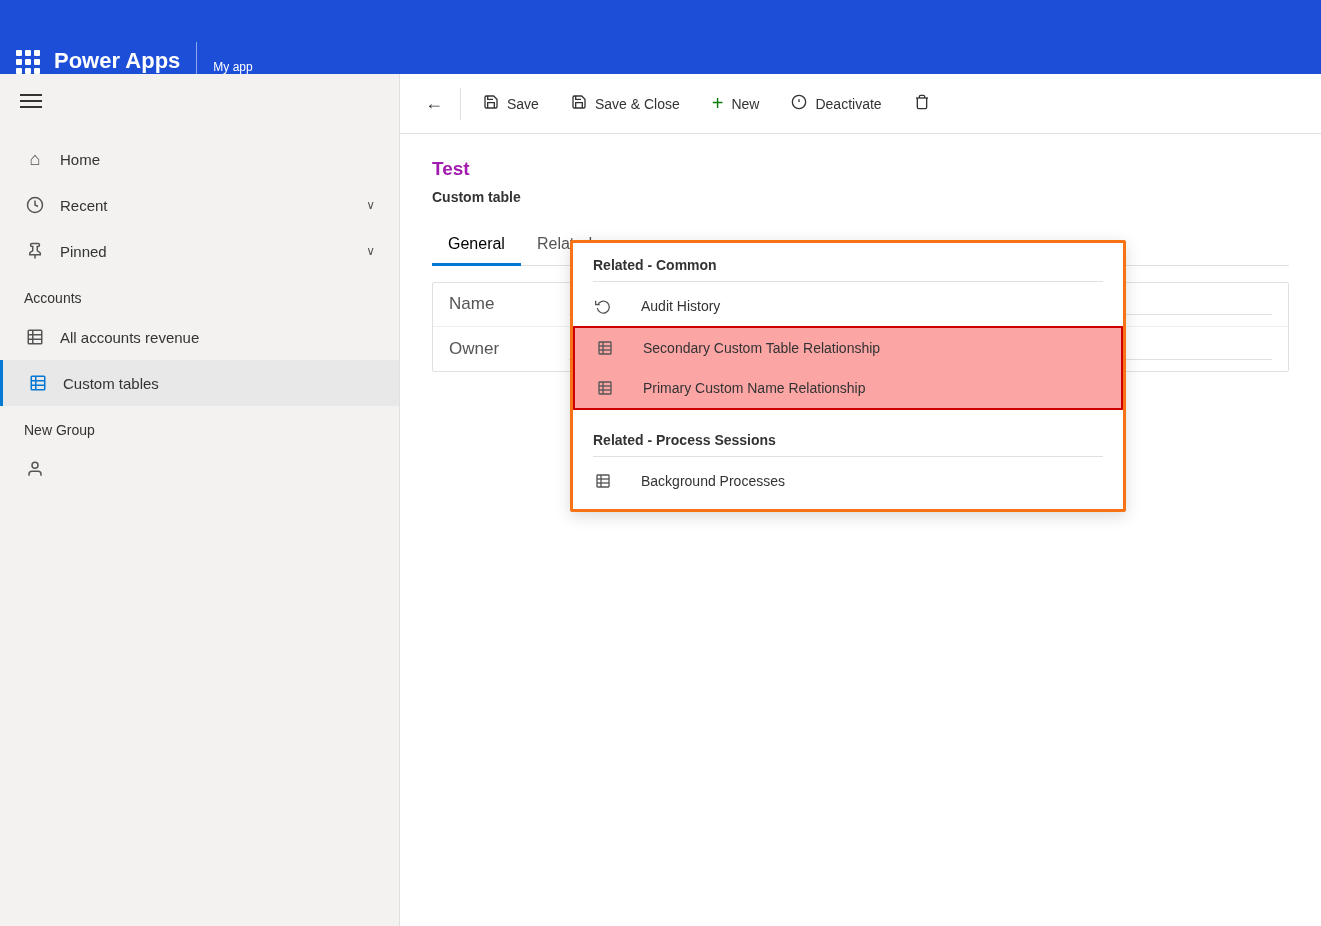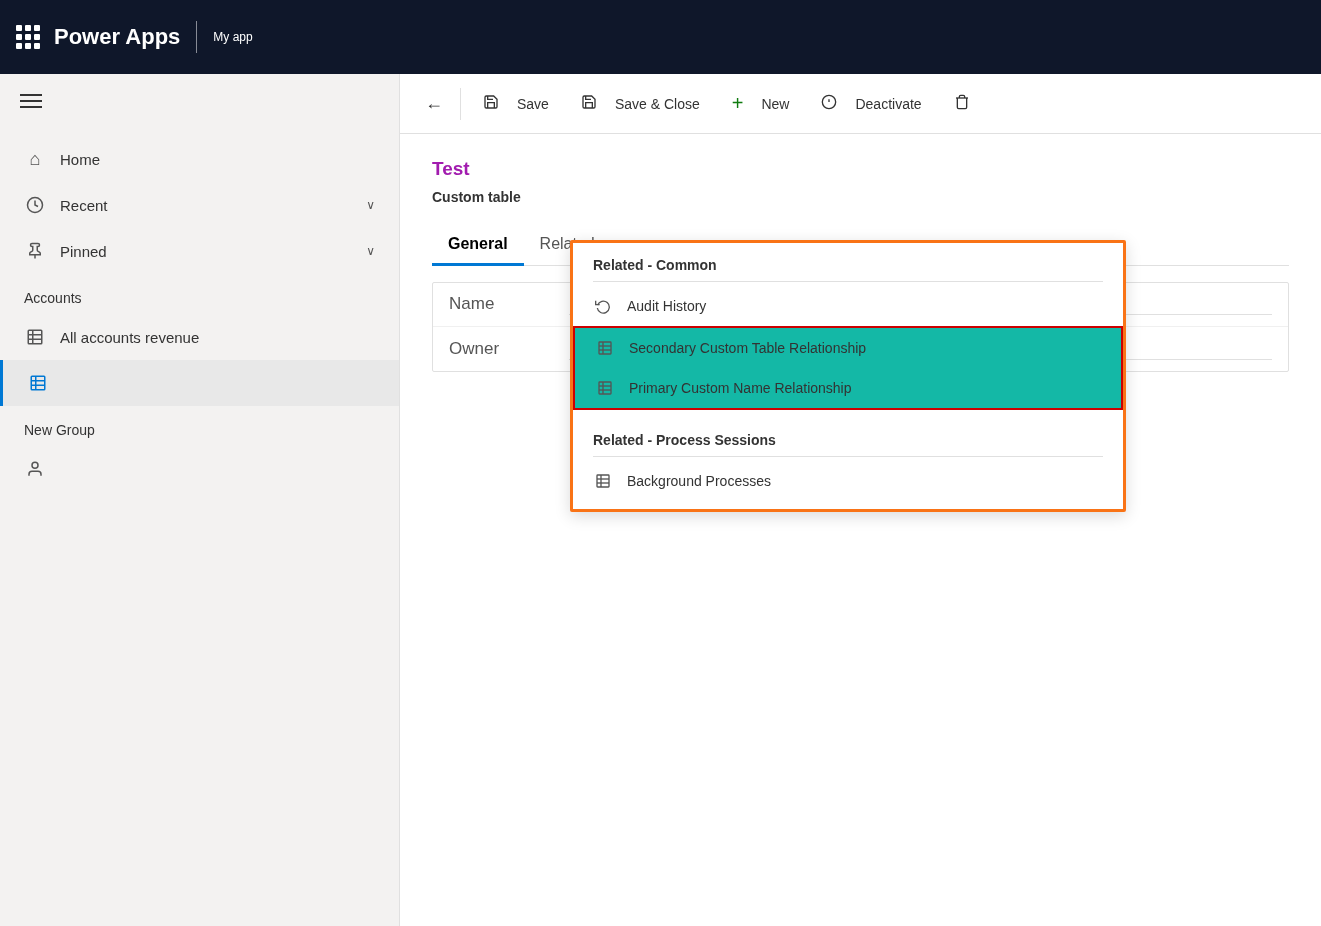--- a/index.html
+++ b/index.html
@@ -1,23 +1,23 @@
 <!DOCTYPE html>
 <html><head>
   <meta charset="utf-8">
   <style>
     * { box-sizing: border-box; margin: 0; padding: 0; }
     body { font-family: 'Segoe UI', Arial, sans-serif; background: #f3f2f1; height: 926px; overflow: hidden; display: flex; flex-direction: column; }
 
     
     .top-header {
-      background: #0f172a;
+      background: #1d4ed8;
       height: 74px;
       display: flex;
-      align-items: center;
+      align-items: flex-end;
       padding: 0 16px;
       flex-shrink: 0;
     }
     .top-header-grid-icon {
       color: white;
       font-size: 20px;
       margin-right: 14px;
       display: grid;
       grid-template-columns: repeat(3, 6px);
       grid-template-rows: repeat(3, 6px);
@@ -109,21 +109,21 @@
       padding: 0 16px;
       height: 60px;
       border-bottom: 1px solid #e0e0e0;
       background: white;
       gap: 4px;
       flex-shrink: 0;
     }
     .toolbar-btn {
       display: flex;
       align-items: center;
-      gap: 18px;
+      gap: 8px;
       padding: 8px 14px;
       border: none;
       background: transparent;
       cursor: pointer;
       font-size: 14px;
       color: #333;
       border-radius: 2px;
       font-family: inherit;
     }
     .toolbar-btn .btn-icon { font-size: 16px; }
@@ -163,21 +163,21 @@
     .tab {
       padding: 10px 16px;
       font-size: 16px;
       cursor: pointer;
       color: #555;
       border-bottom: 3px solid transparent;
       margin-bottom: -1px;
     }
     .tab.active {
       color: #000;
-      font-weight: 700;
+      font-weight: 400;
       border-bottom-color: #0078d4;
     }
 
     
     .form-area {
       margin-top: 16px;
       border: 1px solid #e0e0e0;
       border-radius: 2px;
       overflow: hidden;
     }
@@ -227,27 +227,27 @@
       background: #e0e0e0;
       margin: 0 20px 4px;
     }
     .dropdown-item {
       display: flex;
       align-items: center;
       padding: 10px 20px;
       cursor: pointer;
       font-size: 14px;
       color: #333;
-      gap: 14px;
+      gap: 28px;
     }
     .dropdown-item .di-icon {
       width: 20px; height: 20px; display: flex; align-items: center; justify-content: center; color: #555; flex-shrink: 0; font-size: 16px;
     }
     .dropdown-item.highlighted {
-      background: #14b8a6;
+      background: #fca5a5;
     }
     .dropdown-highlight-box {
       border: 2px solid #cc0000;
     }
     .dropdown-spacer { height: 8px; }
   </style>
 </head>
 <body>
 
 <div class="top-header">
@@ -319,20 +319,21 @@
       </div>
       <div class="sidebar-nav-item active">
         <div class="nav-icon">
           <svg width="18" height="18" viewBox="0 0 24 24" fill="none" stroke="#0078d4" stroke-width="2">
               <rect x="3" y="3" width="18" height="18" rx="1"></rect>
               <line x1="3" y1="9" x2="21" y2="9"></line>
               <line x1="3" y1="15" x2="21" y2="15"></line>
               <line x1="9" y1="3" x2="9" y2="21"></line>
             </svg>
         </div>
+        <div class="nav-label">Custom tables</div>
       </div>
 
       <div class="sidebar-section-header">New Group</div>
       <div class="sidebar-nav-item">
         <div class="nav-icon">
           <svg width="18" height="18" viewBox="0 0 24 24" fill="none" stroke="currentColor" stroke-width="2">
               <path d="M20 21v-2a4 4 0 0 0-4-4H8a4 4 0 0 0-4 4v2"></path>
               <circle cx="12" cy="7" r="4"></circle>
             </svg>
         </div>

